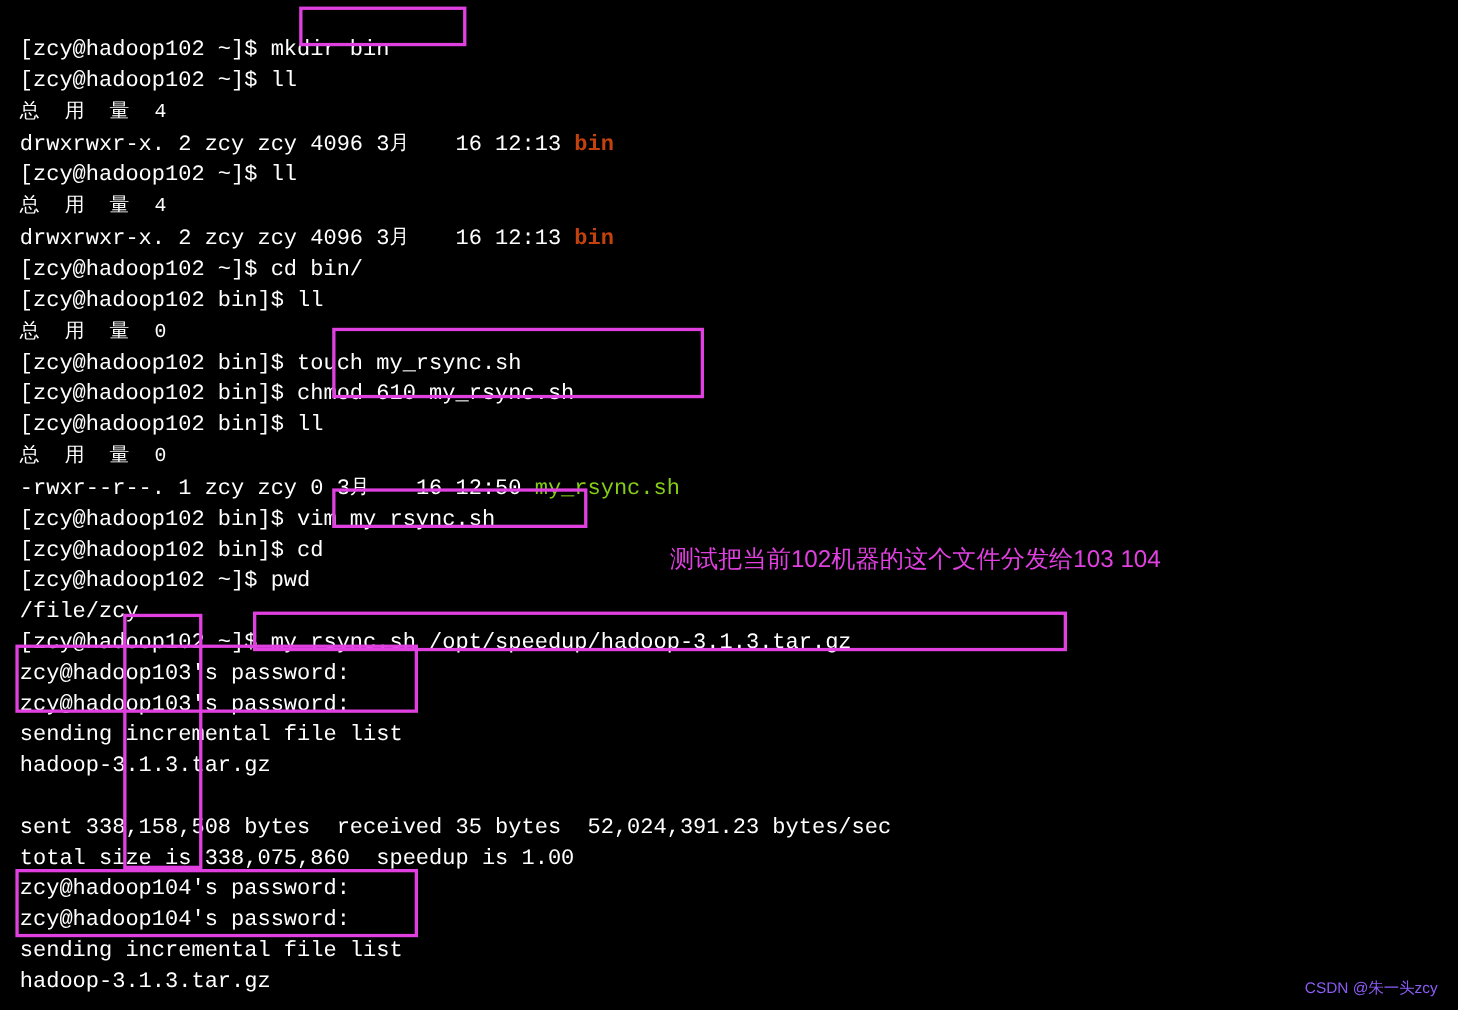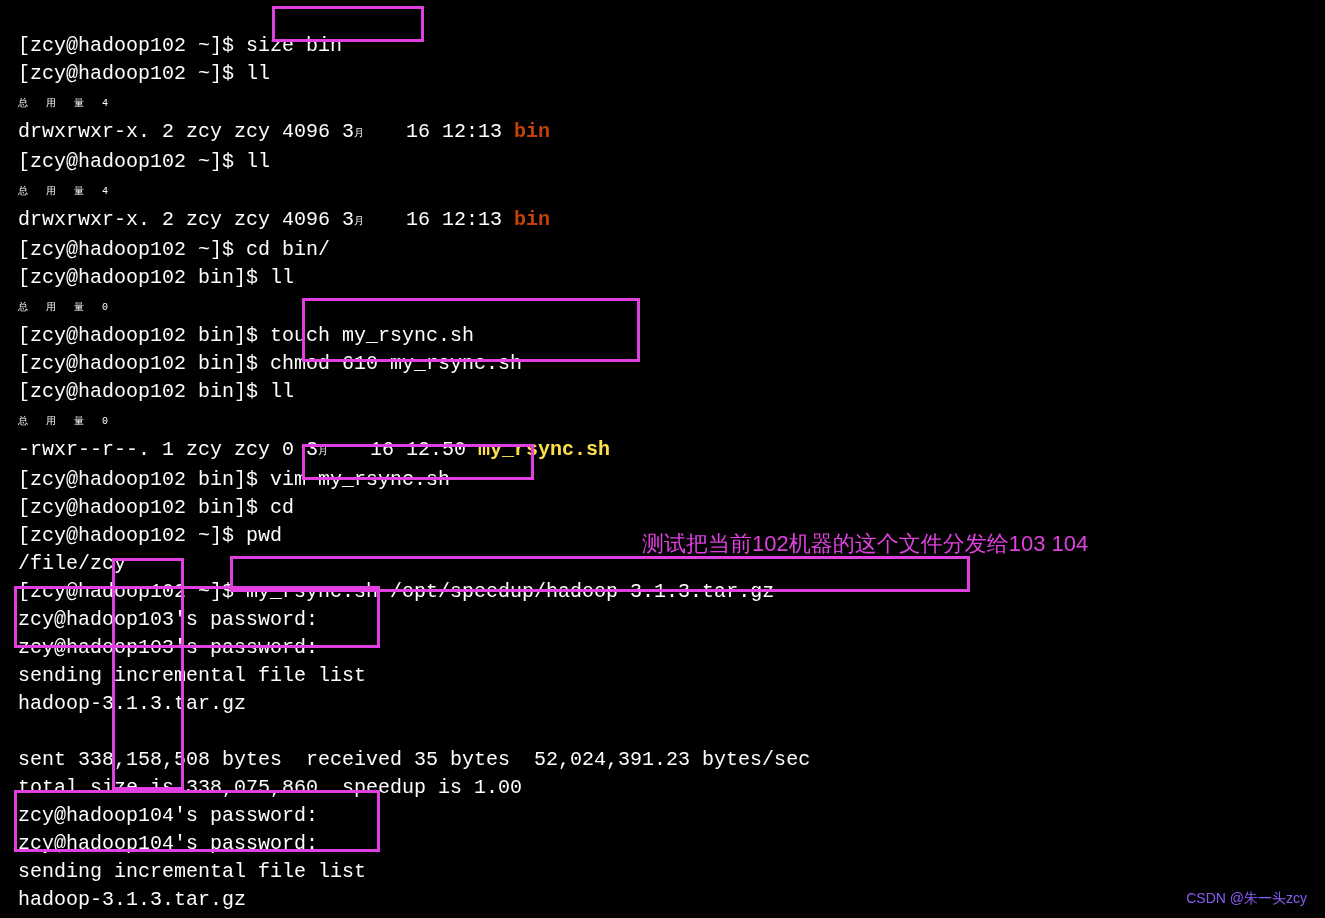--- a/index.html
+++ b/index.html
@@ -1,28 +1,28 @@
 <!DOCTYPE html>
 <html><head>
 <meta charset="utf-8">
 <style>
   html,body{margin:0;padding:0;background:#000;color:#fff;font-family:"Courier New",monospace;font-size:20px;line-height:28px;width:1325px;height:918px;overflow:hidden;}
   .term{white-space:pre;padding:4px 0 0 18px;position:relative;}
   .dir{color:#c2410c;font-weight:bold;}
-  .exe{color:#fde047;font-weight:bold;}
-  .sm{font-size:10px;letter-spacing:6px;vertical-align:1px;}
+  .exe{color:#84cc16;font-weight:normal;}
+  .sm{font-size:18px;letter-spacing:6px;vertical-align:1px;}
   .box{border:3px solid #e040e0;position:absolute;box-sizing:border-box;}
   .annotation{color:#e040e0;position:absolute;font-family:sans-serif;font-size:22px;}
   .watermark{position:absolute;right:18px;bottom:6px;color:#8b5cf6;font-size:14px;font-family:sans-serif;}
 </style>
 </head>
 <body>
 
 <div class="term">
-<span>[zcy@hadoop102 ~]$ </span><span>size bin</span>
+<span>[zcy@hadoop102 ~]$ </span><span>mkdir bin</span>
 <span>[zcy@hadoop102 ~]$ </span><span>ll</span>
 <span class="sm">总 用 量 4</span>
 <span>drwxrwxr-x. 2 zcy zcy 4096 3</span><span class="sm">月</span><span>   16 12:13 </span><span class="dir">bin</span>
 <span>[zcy@hadoop102 ~]$ </span><span>ll</span>
 <span class="sm">总 用 量 4</span>
 <span>drwxrwxr-x. 2 zcy zcy 4096 3</span><span class="sm">月</span><span>   16 12:13 </span><span class="dir">bin</span>
 <span>[zcy@hadoop102 ~]$ </span><span>cd bin/</span>
 <span>[zcy@hadoop102 bin]$ </span><span>ll</span>
 <span class="sm">总 用 量 0</span>
 <span>[zcy@hadoop102 bin]$ </span><span>touch my_rsync.sh</span>
@@ -49,14 +49,14 @@
 </div>
 
 <div class="box" style="left:272px;top:6px;width:152px;height:36px;"></div>
 <div class="box" style="left:302px;top:298px;width:338px;height:64px;"></div>
 <div class="box" style="left:302px;top:444px;width:232px;height:36px;"></div>
 <div class="box" style="left:230px;top:556px;width:740px;height:36px;"></div>
 <div class="box" style="left:14px;top:586px;width:366px;height:62px;"></div>
 <div class="box" style="left:112px;top:558px;width:72px;height:232px;"></div>
 <div class="box" style="left:14px;top:790px;width:366px;height:62px;"></div>
 
-<div class="annotation" style="left:642px;top:494px;margin-top:36px;">测试把当前102机器的这个文件分发给103 104</div>
+<div class="annotation" style="left:609px;top:494px;">测试把当前102机器的这个文件分发给103 104</div>
 <div class="watermark">CSDN @朱一头zcy</div>
 
 </body></html>

